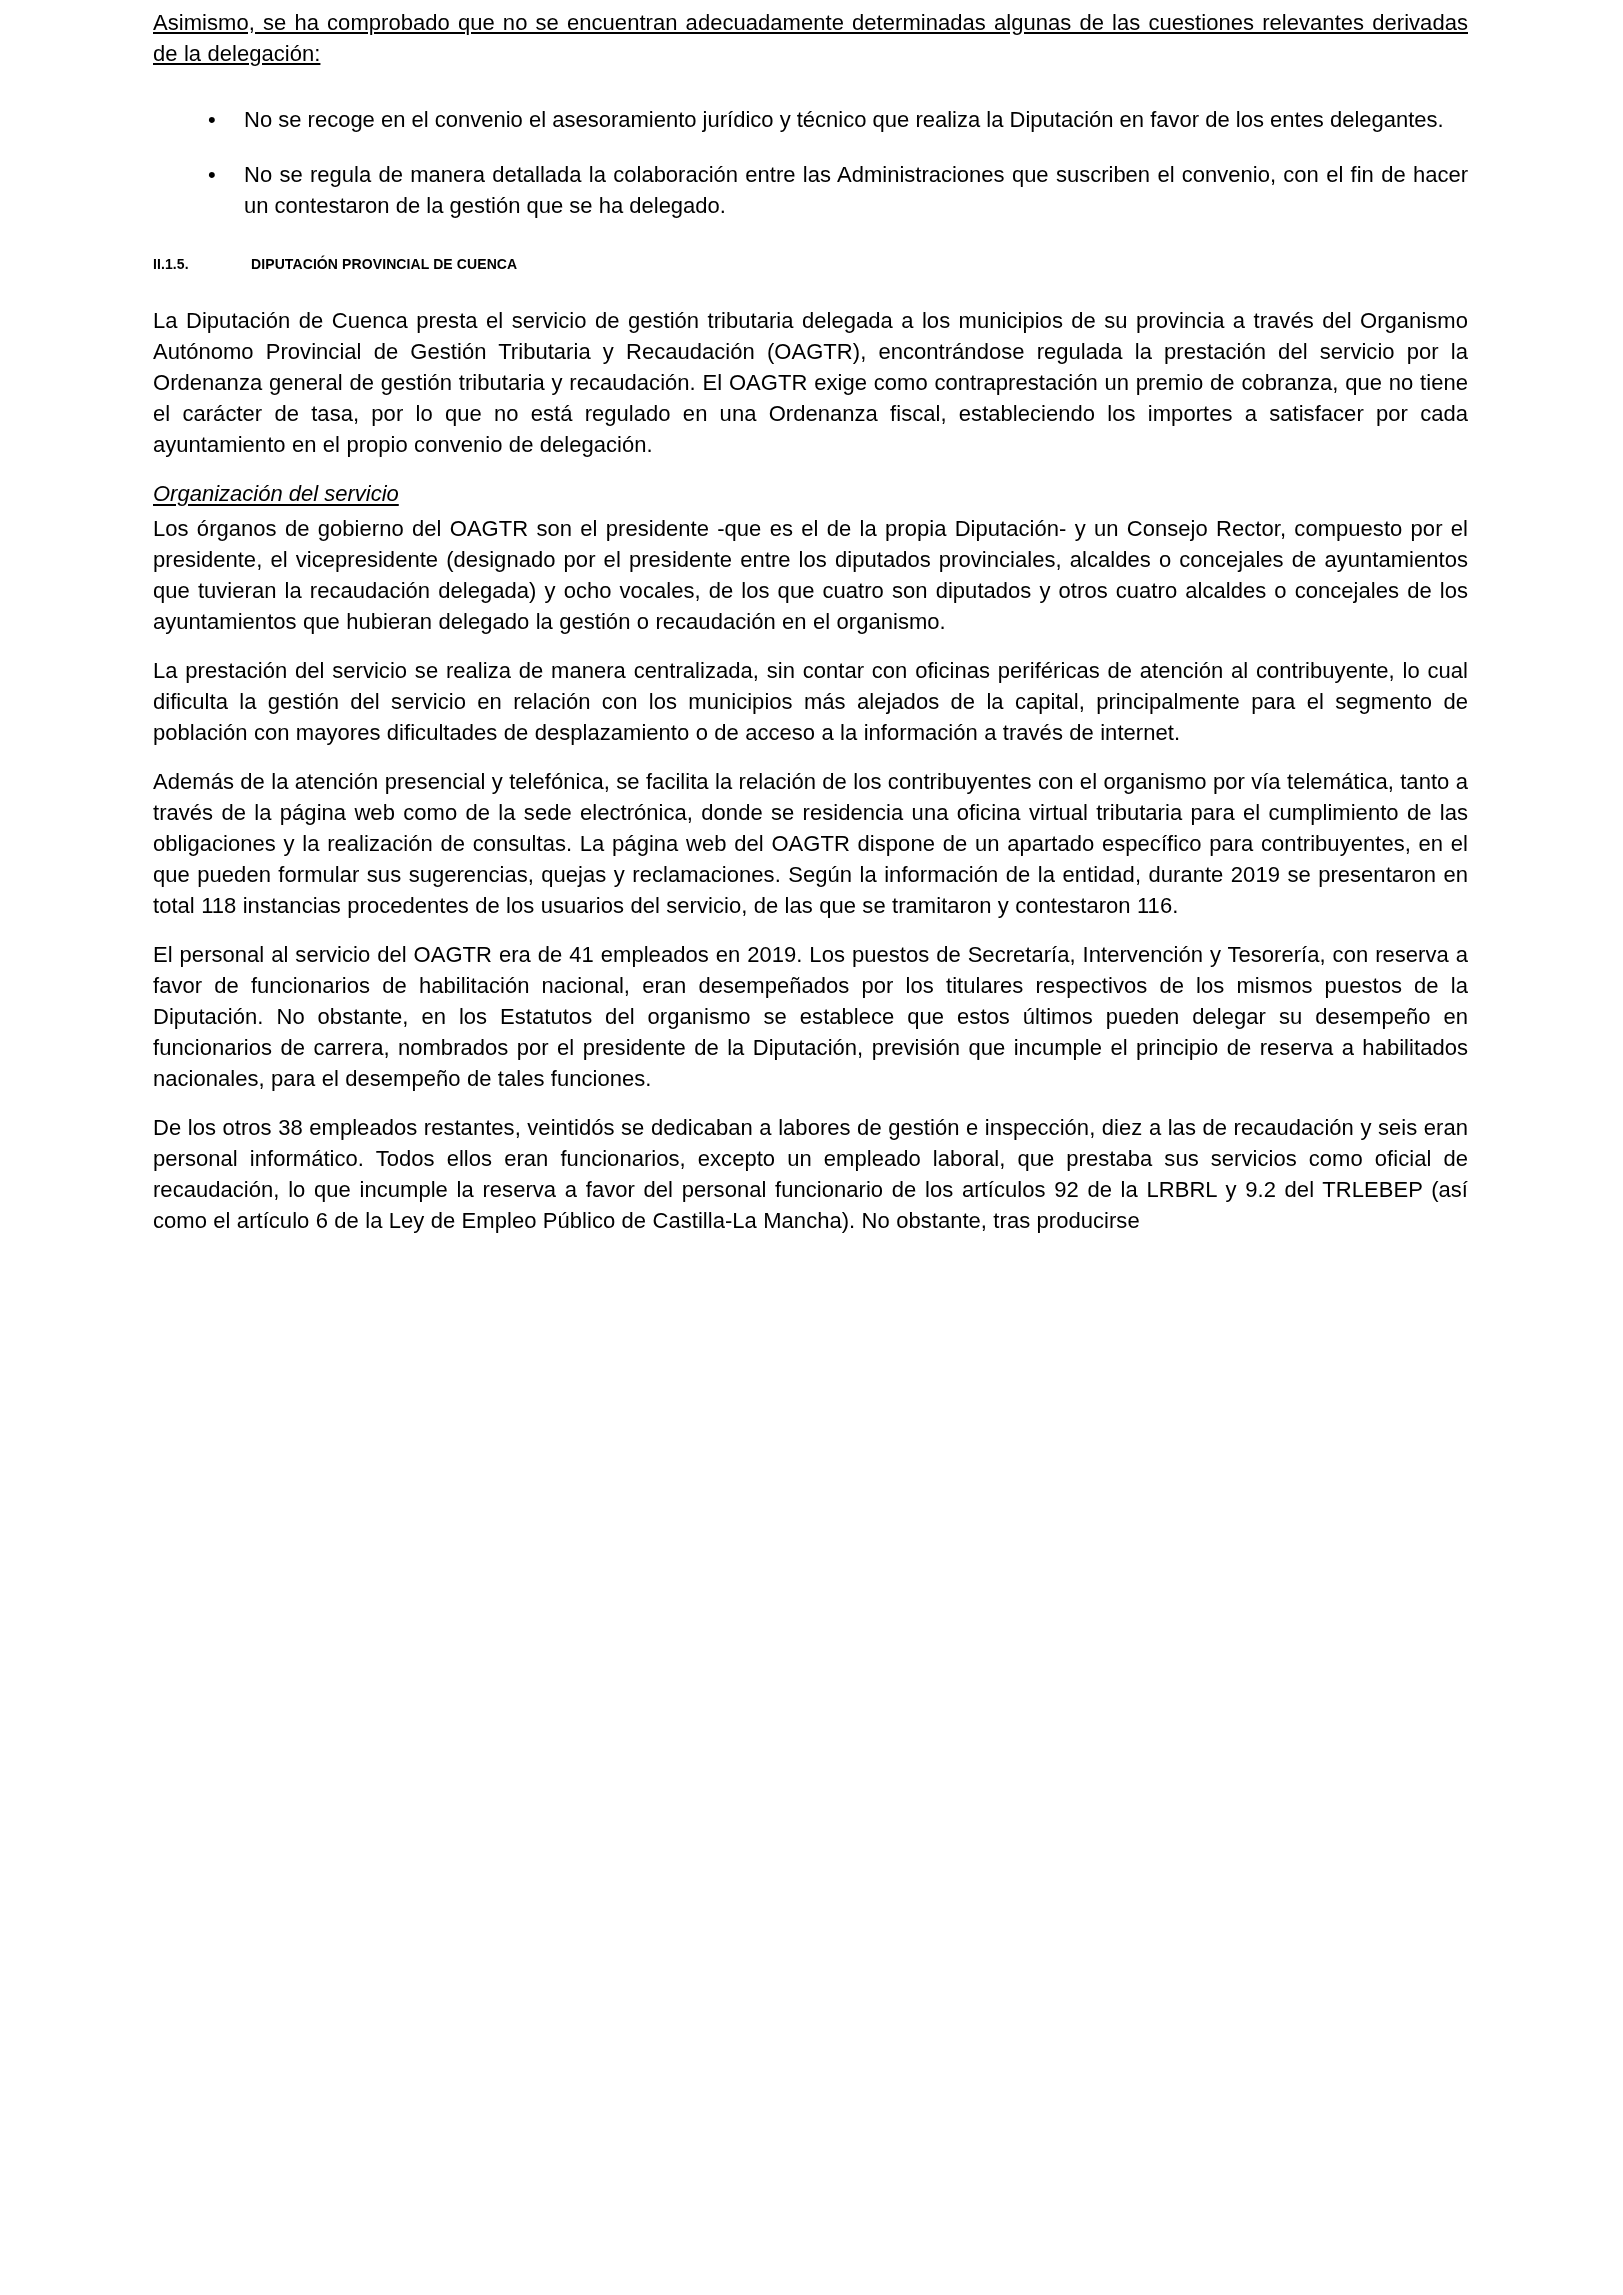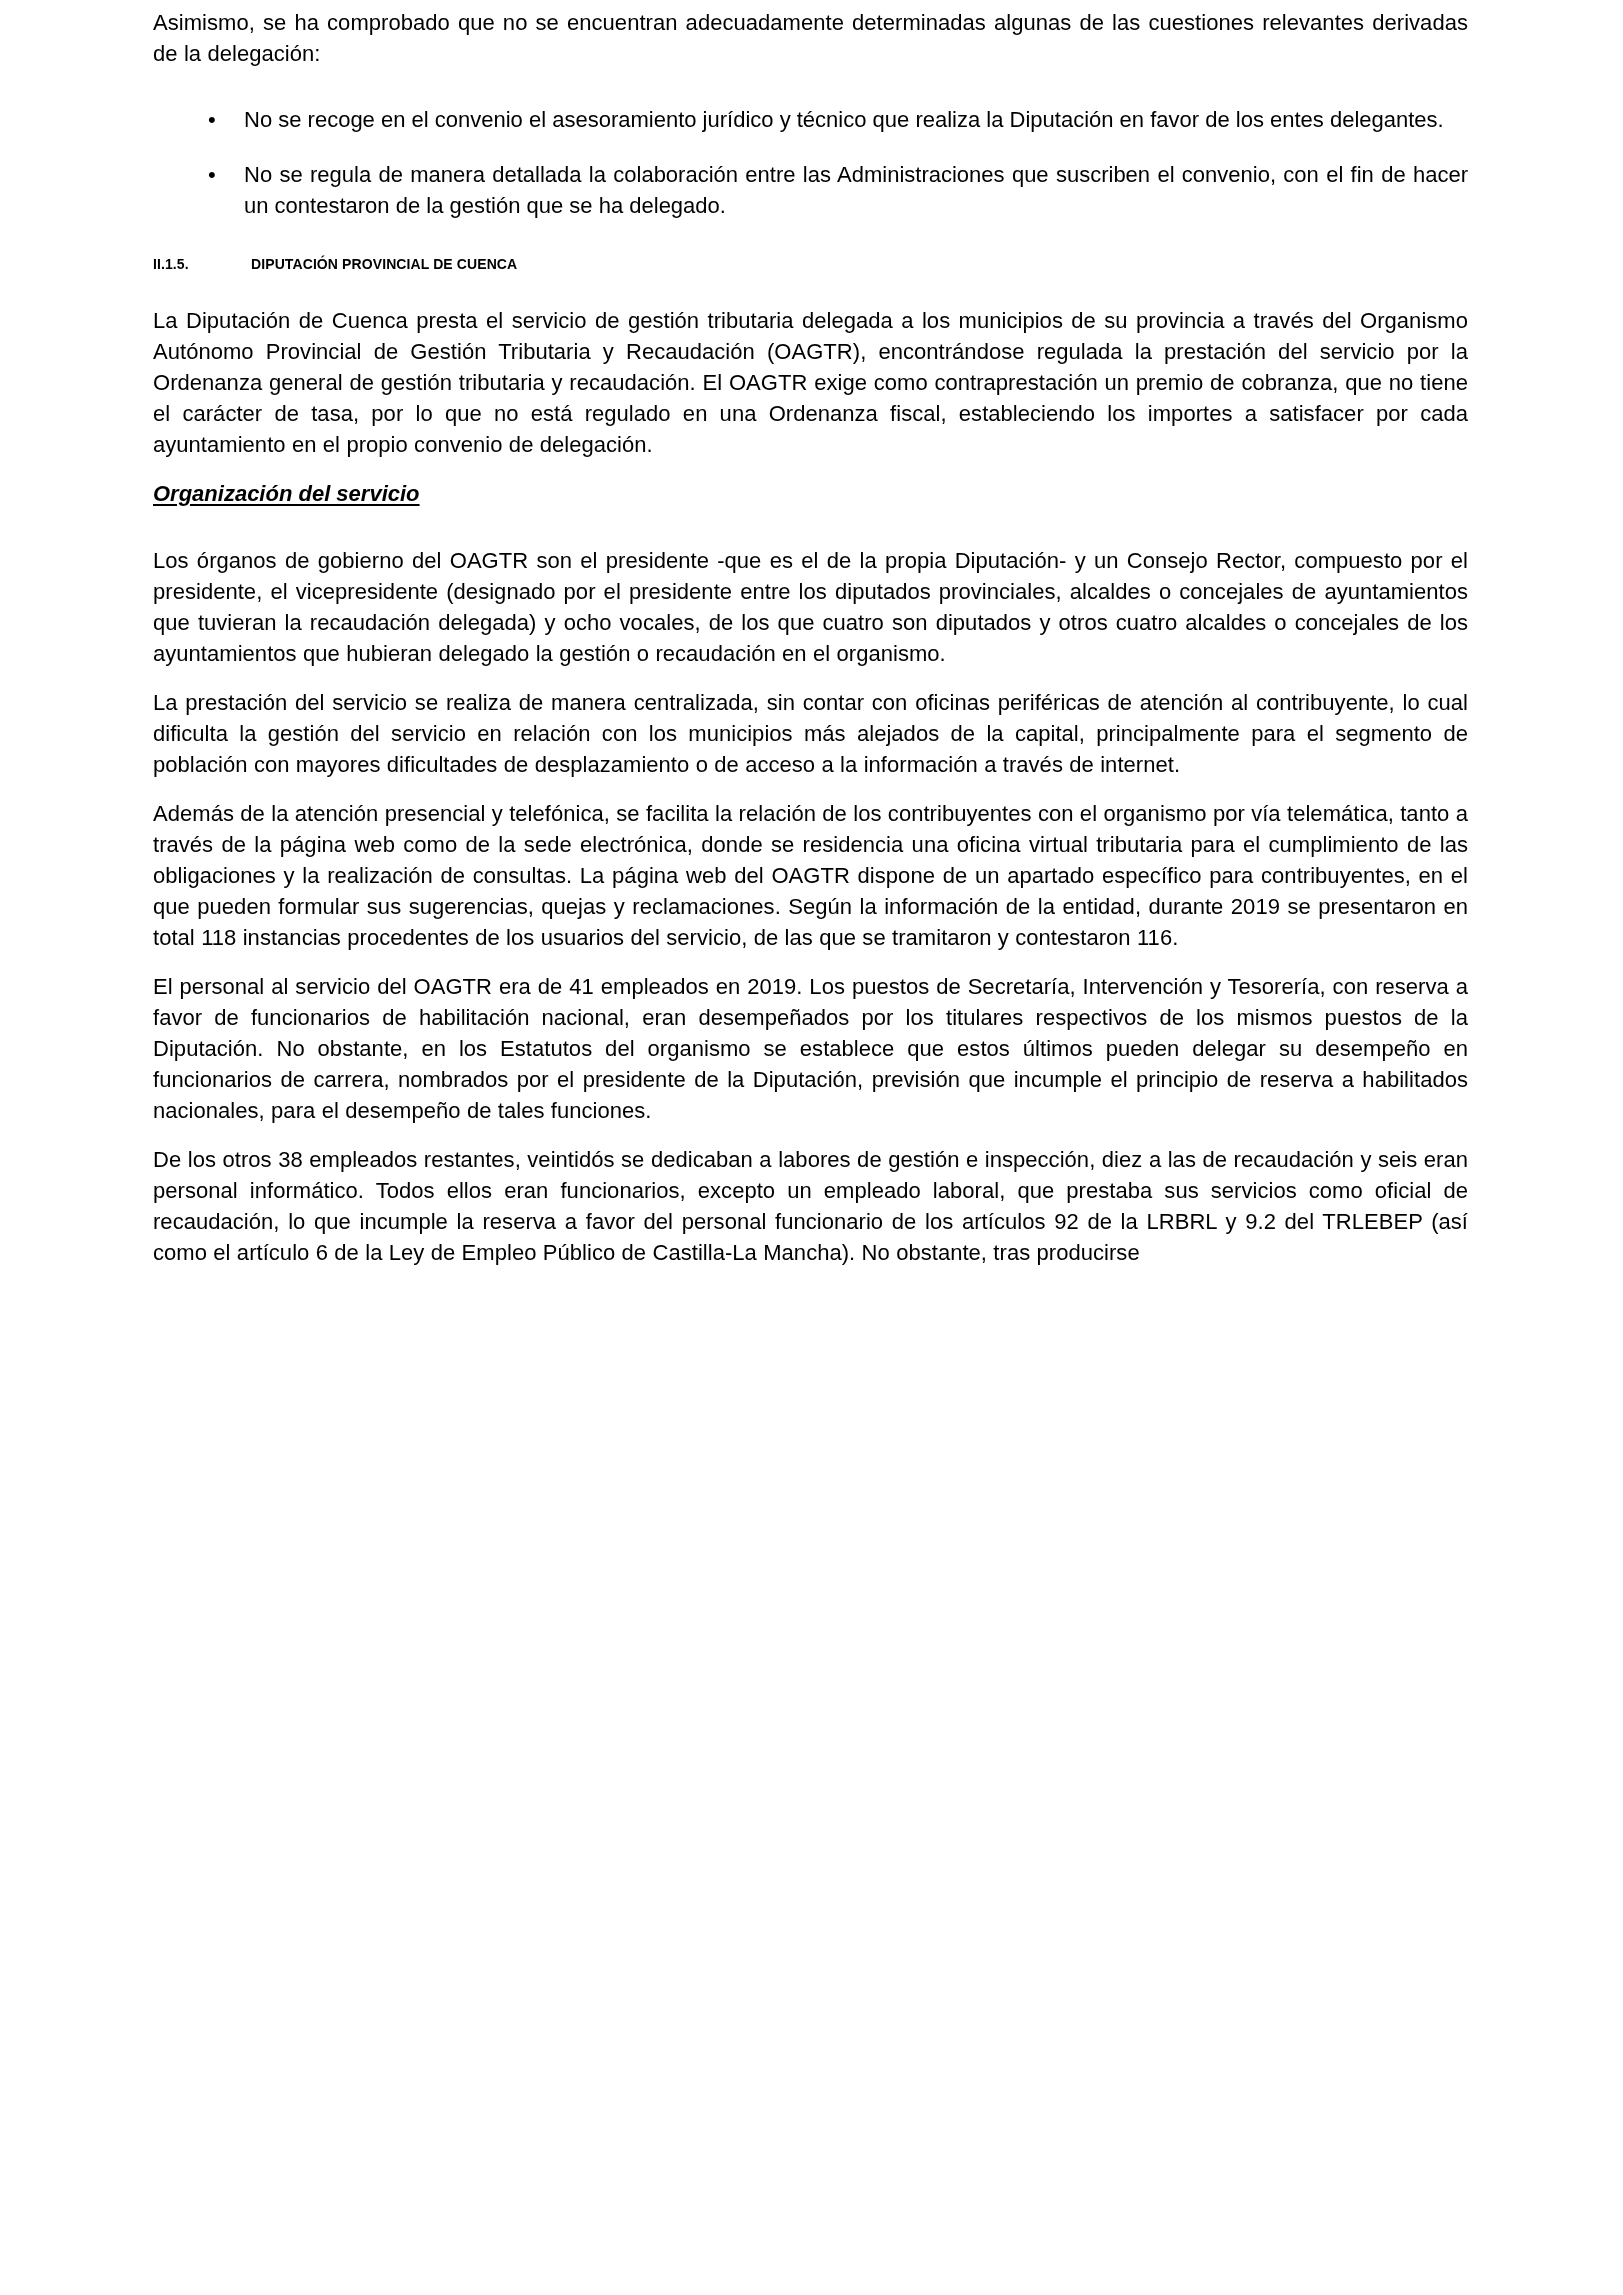--- a/index.html
+++ b/index.html
@@ -36,20 +36,21 @@
     margin: 0 0 18px 0;
     letter-spacing: 0.04px;
     word-spacing: 0.2px;
     hyphens: none;
   }
   .para:last-child {
     margin-bottom: 12px;
   }
   .para.tight {
     margin-bottom: 35px;
+    text-decoration: underline;
   }
   ul.bullets {
     list-style: none;
     margin: 11.6px 0 28px 0;
     padding: 0;
   }
   ul.bullets li {
     position: relative;
     font-size: 22px;
     line-height: 31px;
@@ -88,22 +89,21 @@
   .sub-heading {
     font-size: 22px;
     line-height: 31px;
     font-style: italic;
     text-decoration: underline;
     text-underline-offset: 2.5px;
     display: inline-block;
     margin: 0;
   }
   .sub-heading-wrap {
-    margin: 0 0 36px 0;
-    font-weight: bold;
+    margin: 0 0 4px 0;
   }
 </style>
 </head>
 <body>
 
 <div class="page">
   <div class="doc-body">
 
     <p class="para tight">Asimismo, se ha comprobado que no se encuentran adecuadamente determinadas algunas de las cuestiones relevantes derivadas de la delegación:</p>
 

